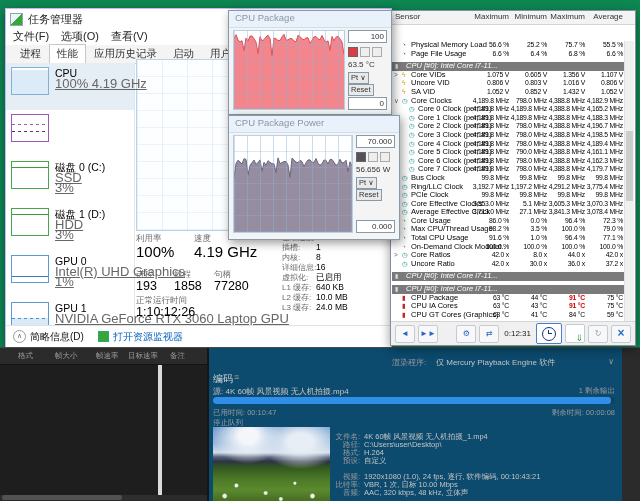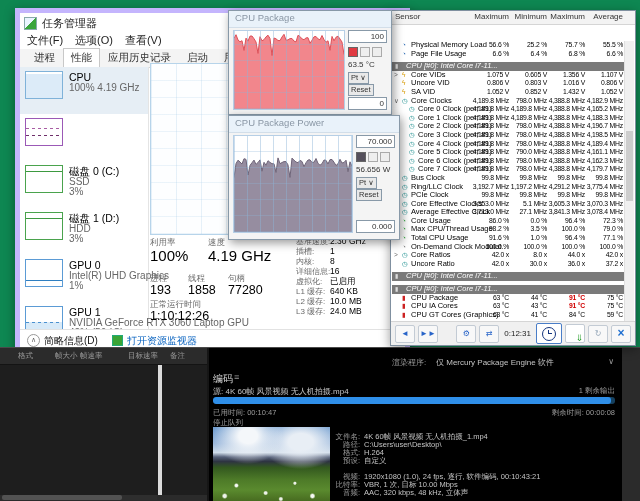--- a/index.html
+++ b/index.html
@@ -3,21 +3,21 @@
 <meta charset="utf-8">
 <style>
   html,body{margin:0;padding:0;}
   body{width:640px;height:501px;overflow:hidden;background:#0e8752;
        font-family:"Liberation Sans","DejaVu Sans",sans-serif;position:relative;}
   #page{position:absolute;inset:0;}
   .abs{position:absolute;}
   .win{position:absolute;background:#fff;box-shadow:0 3px 10px rgba(0,0,0,.4);}
 
   
-  #taskmgr{left:15px;top:8px;width:385px;height:338px;border:5px solid #c4b5fd;z-index:10;font-size:11px;color:#111;}
+  #taskmgr{left:5px;top:8px;width:385px;height:338px;border:1px solid #c4b5fd;z-index:10;font-size:11px;color:#111;}
   .tm-titlebar{height:20px;display:flex;align-items:center;padding:0 4px;background:#fff;}
   .tm-appicon{width:11px;height:11px;border:1px solid #8aa;background:linear-gradient(135deg,#eaf5ff 50%,#39a53b 50%);margin-right:5px;flex:none;}
   .tm-title{font-size:11px;color:#222;flex:1;}
   .tm-winbtns span{display:inline-block;width:18px;text-align:center;color:#555;font-size:9px;cursor:default;}
   .tm-menubar{height:16px;padding-left:7px;font-size:11px;color:#222;}
   .tm-menubar span{margin-right:12px;}
   .tm-tabs{height:18px;background:#f4f4f4;border-bottom:1px solid #d5d5d5;padding-left:6px;font-size:10.5px;color:#333;display:flex;align-items:flex-end;}
   .tm-tab{padding:2px 7px;border:1px solid transparent;border-bottom:none;}
   .tm-tab.active{background:#fff;border-color:#c8c8c8;}
   .tm-graphpane{position:absolute;left:130px;top:50px;width:250px;height:170px;border:1px solid #b7d4ea;background:
@@ -27,21 +27,21 @@
   .tm-item{height:43px;display:flex;padding:4px 0 0 5px;cursor:default;}
   .tm-item.sel{background:#e6eef5;}
   .mini{width:36px;height:26px;border:1px solid #7fb2d9;background:#fff;margin-right:6px;flex:none;}
   .mini-cpu{background:linear-gradient(180deg,#ffffff 0 9%,#dcebf8 9%);}
   .mini-mem{border-color:#9b59b6;background-image:repeating-linear-gradient(90deg,#a85ca3 0 3px,transparent 3px 6px),repeating-linear-gradient(90deg,#6e2f6a 0 3px,transparent 3px 6px);background-size:100% 1px,100% 1px;background-position:0 9px,0 16px;background-repeat:no-repeat;}
   .mini-disk{border-color:#4aa34d;background-image:linear-gradient(#3d9940,#3d9940);background-size:100% 1px;background-position:0 5px;background-repeat:no-repeat;}
   .mini-gpu{border-color:#5b9bd5;background-image:linear-gradient(#2f7fc1,#2f7fc1);background-size:100% 1px;background-position:0 20px;background-repeat:no-repeat;}
   .mini-gpu2{border-color:#5b9bd5;background:linear-gradient(180deg,#fff 0 58%,#d8eaf8 58%);background-image:repeating-linear-gradient(90deg,#4a90cf 0 3px,transparent 3px 6px),linear-gradient(180deg,transparent 0 58%,#d8eaf8 58%);background-size:100% 1px,100% 100%;background-position:0 15px,0 0;background-repeat:no-repeat;}
   .tmi-text{display:block;overflow:visible;white-space:nowrap;}
   .tmi-title{display:block;font-size:10.5px;color:#000;line-height:12px;}
-  .tmi-line{display:block;font-size:10px;color:#666;line-height:10px;}
+  .tmi-line{display:block;font-size:13px;color:#666;line-height:10px;text-decoration:underline;}
   .lbl{font-size:8.5px;color:#6a6a6a;line-height:10px;}
   .vlg{font-size:15px;color:#000;line-height:17px;}
   .vmd{font-size:12.5px;color:#000;line-height:14px;}
   .dlbl{font-size:8px;color:#6a6a6a;line-height:10px;}
   .dval{font-size:8.5px;color:#000;line-height:10px;}
   .tm-footer{position:absolute;left:0;bottom:0;width:100%;height:22px;border-top:1px solid #e2e2e2;background:#fff;display:flex;align-items:center;padding-left:7px;font-size:10px;box-sizing:border-box;}
   .chev{display:inline-block;width:11px;height:11px;border:1px solid #999;border-radius:50%;color:#666;font-size:7px;line-height:10px;text-align:center;margin-right:4px;}
   .resico{display:inline-block;width:9px;height:9px;background:#3aa435;border:1px solid #2a7;margin:0 4px 0 14px;}
   .reslink{color:#0a64c0;}
 
@@ -99,21 +99,21 @@
   .xbtn{color:#1f6fd0;font-weight:bold;font-size:12px;border:1px solid #c3cbd4;background:#f8f8f8;min-width:18px;height:16px;line-height:15px;text-align:center;border-radius:2px;}
 
   
   #ame{position:absolute;left:0;top:347px;width:640px;height:154px;background:#2b2b2b;border-top:1px solid #4a4a4a;z-index:30;box-sizing:border-box;}
   .ame-col{position:absolute;top:3px;font-size:7.5px;color:#9a9a9a;}
   .ame-list{position:absolute;left:0;top:16px;width:207px;height:130px;background:#1e1e1e;border-top:1px solid #141414;}
   .ame-vscroll{position:absolute;left:158px;top:0;width:4px;height:100%;background:#dcdcdc;}
   .ame-hscroll{position:absolute;left:2px;top:147px;width:155px;height:5px;background:#2e2e2e;}
   .ame-hthumb{position:absolute;left:0;top:0;width:120px;height:5px;background:#525252;border-radius:2px;}
   .ame-div{position:absolute;left:207px;top:0;width:2px;height:100%;background:#161616;}
-  .ame-right{position:absolute;left:209px;top:0;width:413px;height:100%;background:#000000;}
+  .ame-right{position:absolute;left:209px;top:0;width:413px;height:100%;background:#0c4a6e;}
   .ame-txt{position:absolute;white-space:nowrap;}
   .a-dim{color:#9a9a9a;} .a-mid{color:#c4c4c4;} .a-lt{color:#d2d2d2;}
   .ame-prog{position:absolute;left:4px;top:49px;right:7px;height:7px;border-radius:3px;background:#16405e;overflow:hidden;}
   .ame-progfill{height:100%;width:99%;background:#2f8fe9;border-radius:3px;}
   .ame-thumb{position:absolute;left:4px;top:79px;width:117px;height:75px;background:
      radial-gradient(circle at 20% 78%, rgba(255,255,255,.95) 0 1.2px, transparent 2.5px),
      radial-gradient(circle at 45% 88%, rgba(255,255,255,.9) 0 1.2px, transparent 2.5px),
      radial-gradient(circle at 70% 75%, rgba(255,255,255,.9) 0 1px, transparent 2px),
      radial-gradient(circle at 85% 92%, rgba(255,255,255,.95) 0 1.5px, transparent 3px),
      radial-gradient(circle at 10% 92%, rgba(255,255,255,.9) 0 1.5px, transparent 3px),
@@ -533,35 +533,35 @@
       <span class="repbtn"></span>
       <span class="hbtn hb-dis">↻</span>
       <span class="xbtn">×</span>
     </div>
   </div>
 
   <div id="ame">
     <div id="ame-cols">
         <span class="ame-col" style="left:18px">格式</span>
         <span class="ame-col" style="left:55px">帧大小</span>
-        <span class="ame-col" style="left:80px">帧速率</span>
+        <span class="ame-col" style="left:96px">帧速率</span>
         <span class="ame-col" style="left:128px">目标速率</span>
         <span class="ame-col" style="left:170px">备注</span>
       </div>
     <div class="ame-list">
       <div class="ame-vscroll"></div>
     </div>
     <div class="ame-hscroll">
         <div class="ame-hthumb"></div>
       </div>
     <div class="ame-div"></div>
 
     <div class="ame-right">
       <span class="ame-txt a-dim" style="left:183px;top:9px;font-size:8px">渲染程序:</span>
-      <span class="ame-txt a-mid" style="left:227px;top:9px;font-size:8px">仅 Mercury Package Engine 软件</span>
+      <span class="ame-txt a-mid" style="left:227px;top:9px;font-size:8px">仅 Mercury Playback Engine 软件</span>
       <span class="ame-txt a-dim" style="right:8px;top:9px;font-size:8px">∨</span>
 
       <span class="ame-txt a-lt" style="left:4px;top:24px;font-size:10px">编码</span>
       <span class="ame-txt a-dim" style="left:25px;top:24px;font-size:9px">≡</span>
 
       <span class="ame-txt a-mid" style="left:4px;top:38px;font-size:8px">源: 4K 60帧 风景视频 无人机拍摄.mp4</span>
       <span class="ame-txt a-dim" style="right:7px;top:38px;font-size:7.5px">1 剩余输出</span>
 
       <div class="ame-prog">
           <div class="ame-progfill"></div>

